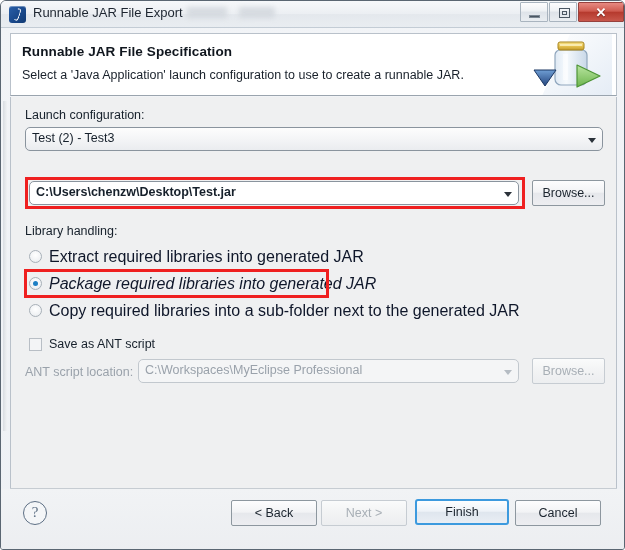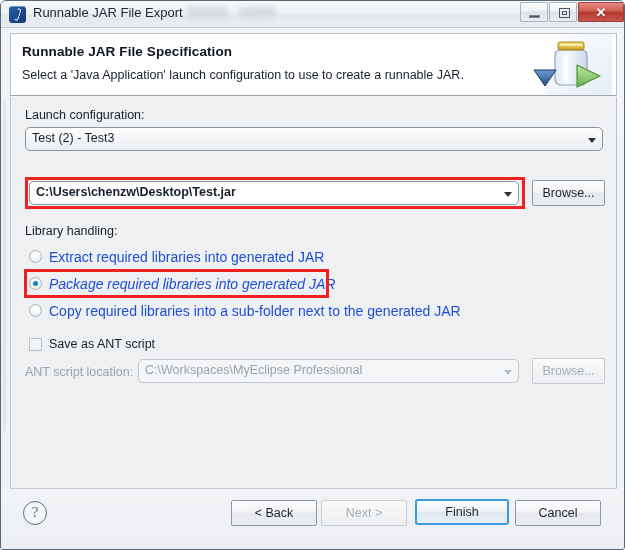--- a/index.html
+++ b/index.html
@@ -264,22 +264,22 @@
   .radio.on::after {
     content: "";
     position: absolute;
     left: 3px; top: 3px;
     width: 5px; height: 5px;
     border-radius: 50%;
     background: #1d7fc4;
   }
   .radio-label {
     margin-left: 7px;
-    font-size: 14px;
-    color: #1d4ed8;
+    font-size: 16px;
+    color: #0f172a;
     white-space: nowrap;
     text-align: right;
   }
 
   
   .check-row {
     position: absolute;
     height: 18px;
     display: flex;
     align-items: center;

